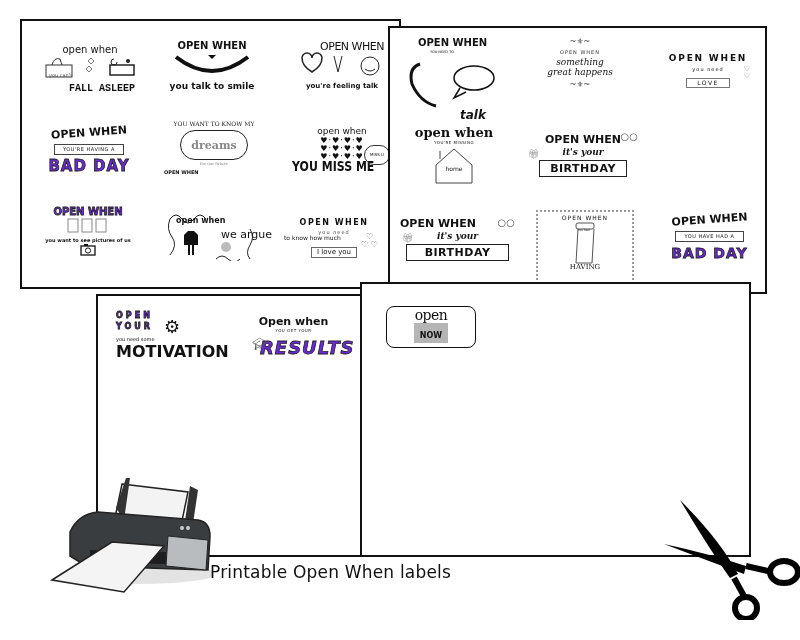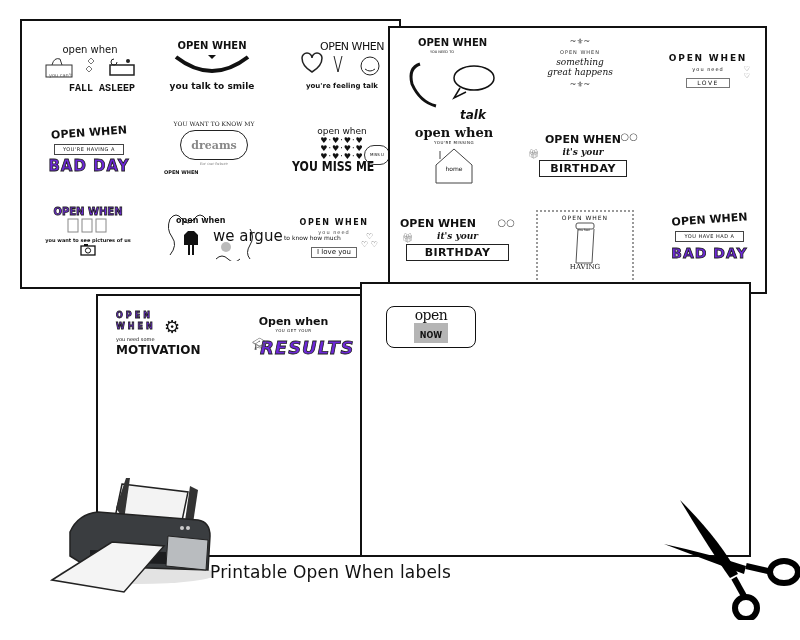--- a/index.html
+++ b/index.html
@@ -102,21 +102,21 @@
   <div class="lbl" style="left:144px;top:188px;width:90px;height:52px;">
     <svg width="90" height="52" viewBox="0 0 90 52" style="position:absolute;left:0;top:0;">
       <path d="M4 10 q6 -8 12 0 t12 0 t12 0" fill="none" stroke="#222"></path>
       <path d="M4 10 q-4 10 2 18 t-2 18" fill="none" stroke="#222"></path>
       <path d="M84 20 q5 8 0 16 t0 14" fill="none" stroke="#222"></path>
       <path d="M50 50 q6 -6 12 0 t12 0" fill="none" stroke="#222"></path>
       <path d="M18 26 l4 -4 h6 l4 4 v10 h-4 v10 h-2 v-10 h-2 v10 h-2 v-10 h-4z" fill="#111"></path>
       <circle cx="60" cy="38" r="5" fill="#bbb"></circle>
     </svg>
     <span class="t bold" style="position:absolute;left:10px;top:8px;font-size:8px;">open when</span>
-    <span class="t" style="position:absolute;left:47px;top:20px;font-size:15px;">we argue</span>
+    <span class="t" style="position:absolute;left:55px;top:20px;font-size:11px;">we argue</span>
   </div>
 
   <div class="lbl" style="left:262px;top:198px;width:100px;">
     <span class="t bold" style="font-size:8px;letter-spacing:1.5px;">OPEN WHEN</span>
     <span class="t" style="font-size:5px;letter-spacing:1px;color:#444;margin-top:3px;">you need</span>
     <span class="t" style="font-size:6px;text-align:left;">to know how much</span>
     <span class="t" style="font-size:7px;border:1px solid #666;display:inline-block;padding:1px 5px;margin-top:2px;">I love you</span>
     <span style="position:absolute;right:6px;top:14px;font-size:8px;color:#666;">♡<br>♡ ♡</span>
   </div>
 </div>
@@ -189,24 +189,24 @@
   <div class="lbl" style="left:272px;top:186px;width:95px;">
     <span class="t bold" style="font-size:11px;transform:rotate(-4deg);">OPEN WHEN</span>
     <span class="ribbon" style="margin:4px 0;">YOU HAVE HAD A</span>
     <span class="t outline" style="font-size:14px;letter-spacing:1px;">BAD DAY</span>
   </div>
 </div>
 
 <div class="sheet" id="sheet3">
   <div class="lbl" style="left:18px;top:16px;width:90px;text-align:left;">
     <span class="t outline" style="font-size:8px;letter-spacing:3px;">OPEN</span>
-    <span class="t outline" style="font-size:8px;letter-spacing:3px;margin-top:3px;">WHEN</span>
+    <span class="t outline" style="font-size:8px;letter-spacing:3px;margin-top:3px;">YOUR</span>
     <span style="position:absolute;left:48px;top:6px;font-size:18px;">⚙</span>
     <span class="t" style="font-size:5px;margin-top:6px;">you need some</span>
-    <span class="t bold" style="font-size:12px;margin-top:2px;">MOTIVATION</span>
+    <span class="t bold" style="font-size:16px;margin-top:2px;">MOTIVATION</span>
   </div>
   <div class="lbl" style="left:148px;top:20px;width:95px;">
     <span class="t bold" style="font-size:11px;">Open when</span>
     <span class="t" style="font-size:4px;letter-spacing:0.5px;margin-top:2px;">YOU GET YOUR</span>
     <span style="position:absolute;left:6px;top:22px;font-size:12px;color:#555;">🎓︎</span>
     <span class="t outline" style="font-size:18px;font-style:italic;letter-spacing:1px;margin-top:6px;margin-left:14px;">RESULTS</span>
   </div>
 </div>
 
 <div class="sheet" id="sheet4">

